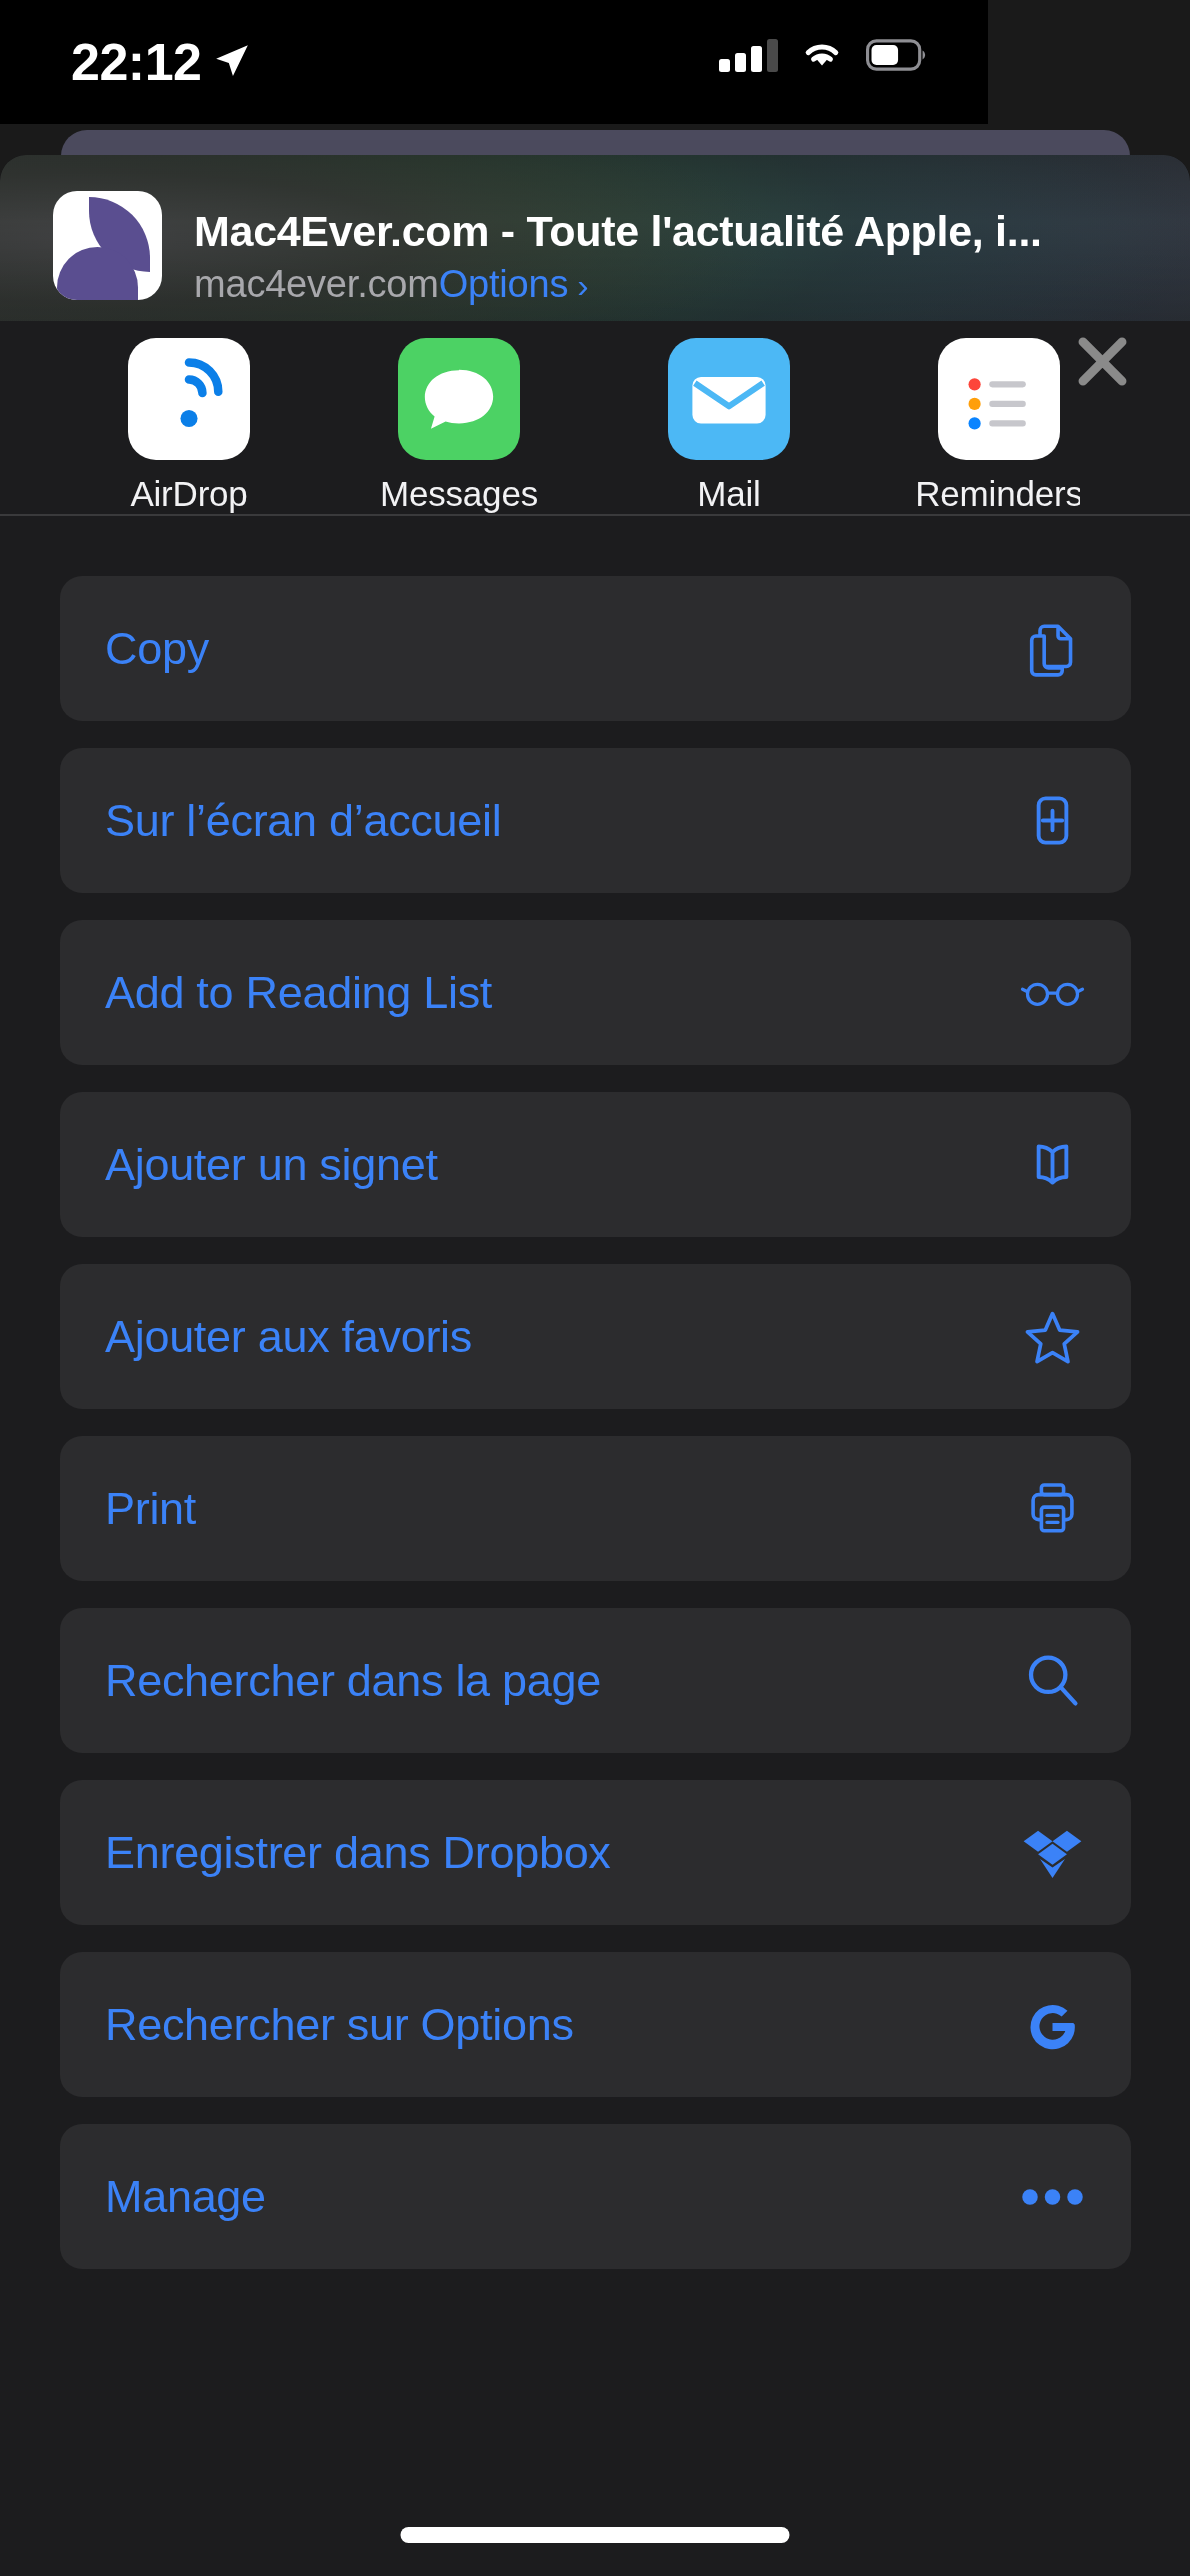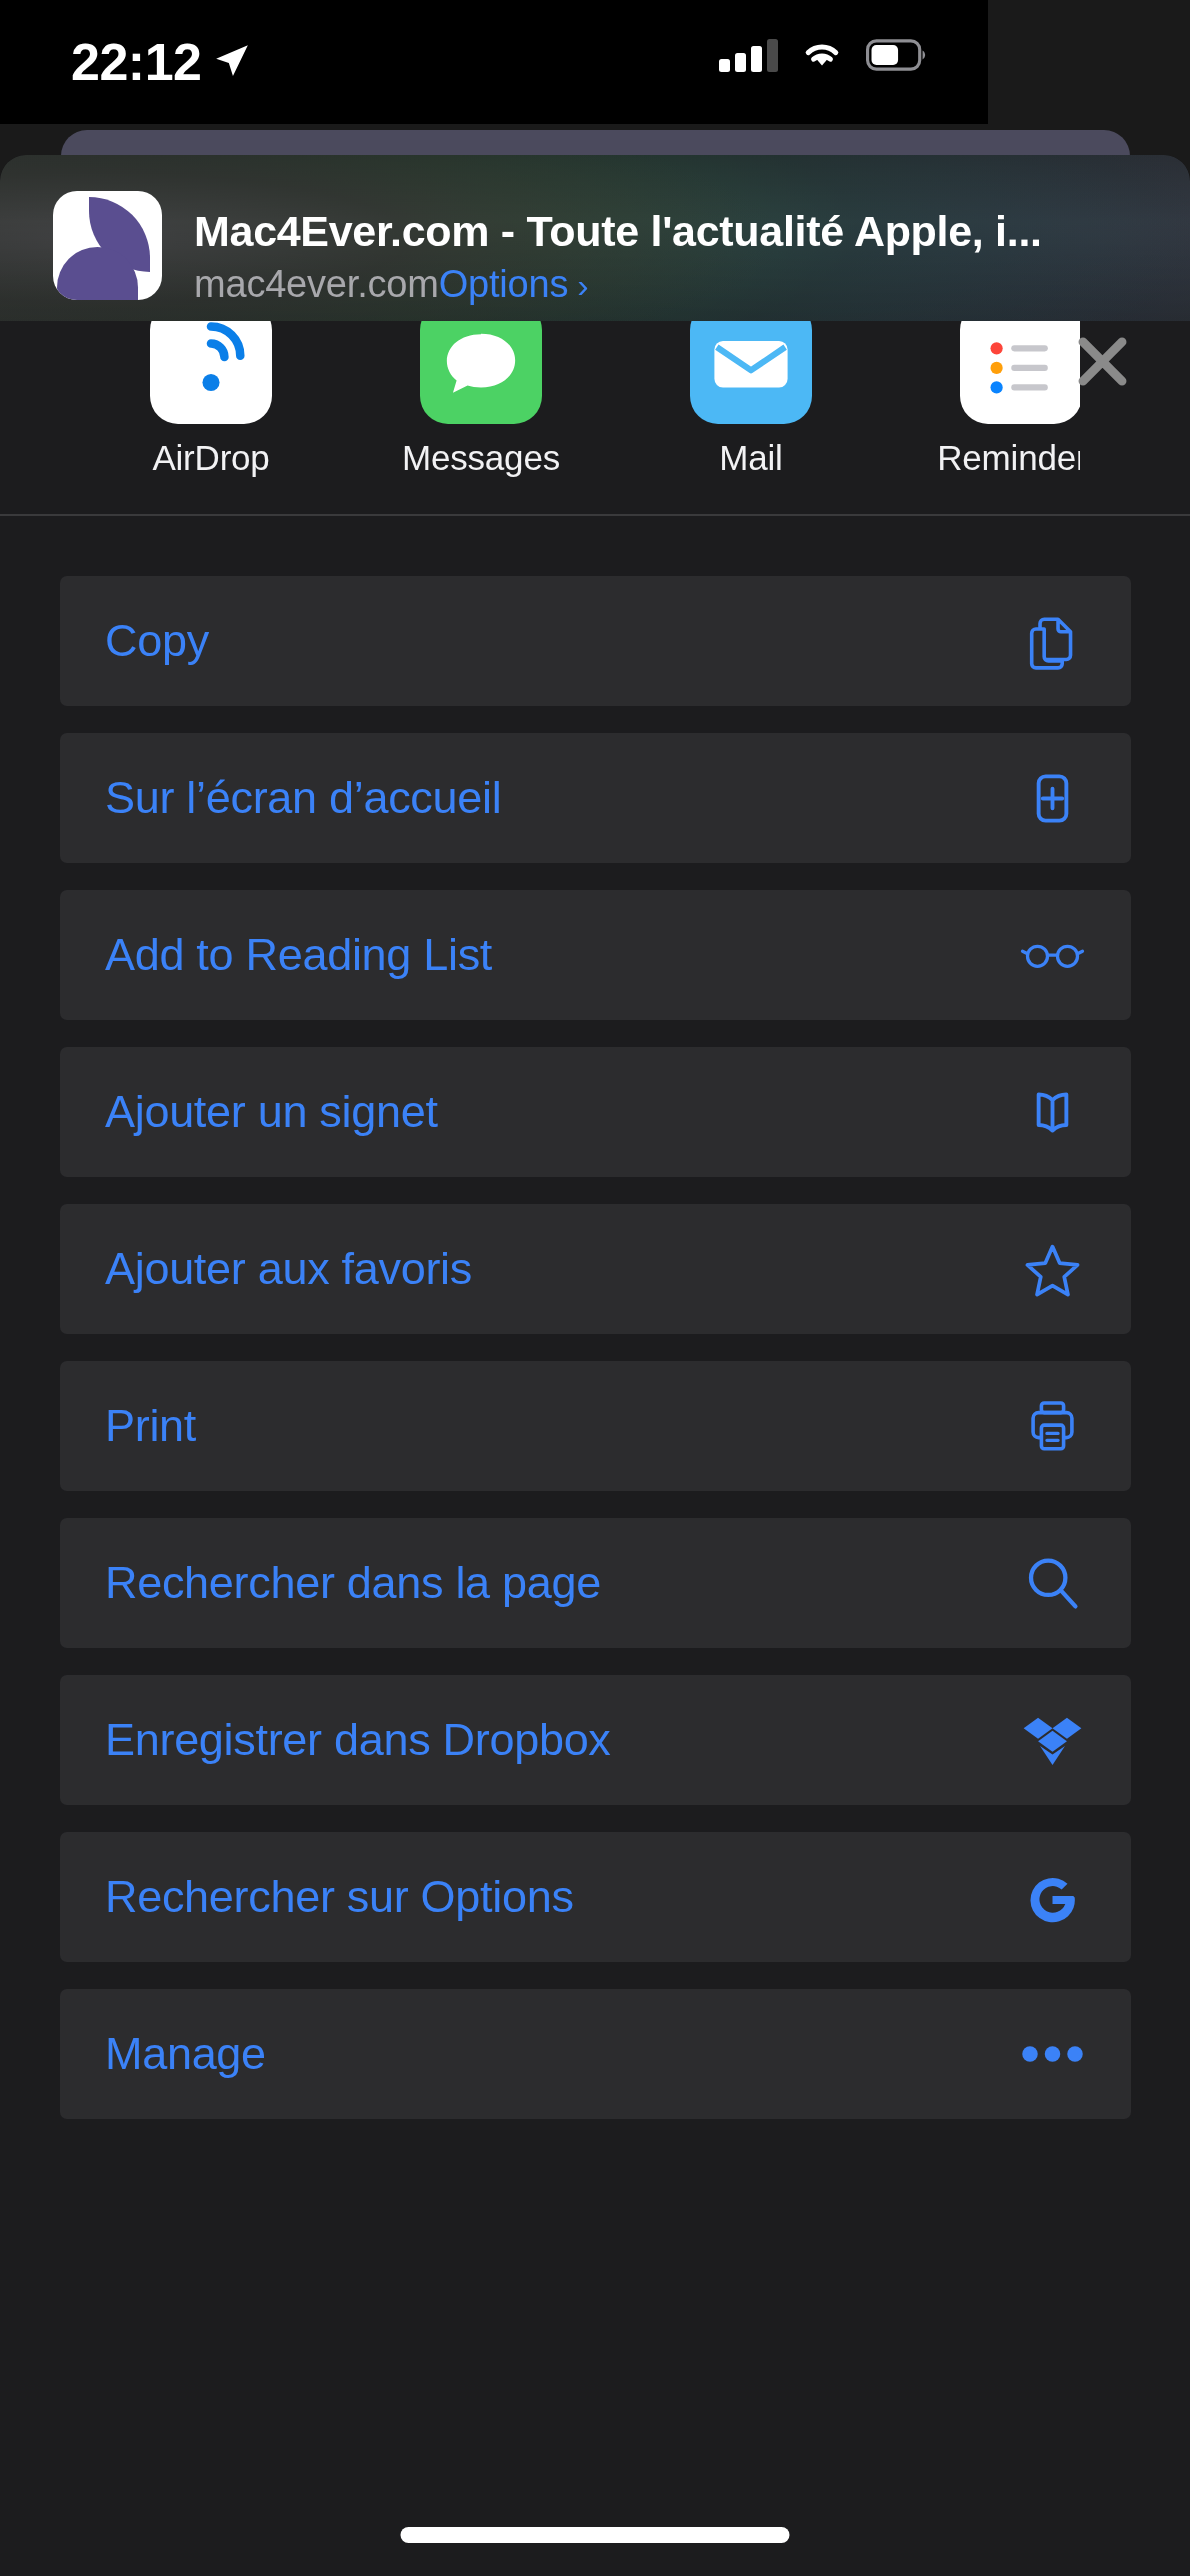--- a/index.html
+++ b/index.html
@@ -203,22 +203,22 @@
   }
 
   
   #app-row {
     position: absolute;
     left: 0;
     top: 166px;
     width: 1080px;
     height: 193px;
     display: flex;
-    align-items: center;
-    padding-left: 76px;
+    align-items: flex-end;
+    padding-left: 54px;
     box-sizing: border-box;
     overflow: hidden;
   }
   .app-item {
     width: 270px;
     flex: 0 0 270px;
     display: flex;
     flex-direction: column;
     align-items: center;
   }
@@ -249,23 +249,23 @@
 
   
   #action-list {
     position: absolute;
     left: 60px;
     top: 421px;
     width: 1071px;
   }
   .action-row {
     position: relative;
-    height: 130px;
+    height: 145px;
     background: #2c2c2e;
-    border-radius: 7px;
+    border-radius: 22px;
     margin-bottom: 27px;
     display: flex;
     align-items: center;
     justify-content: space-between;
     padding: 0 46px 0 45px;
     box-sizing: border-box;
     cursor: pointer;
   }
   .action-label {
     color: #3b82f7;

